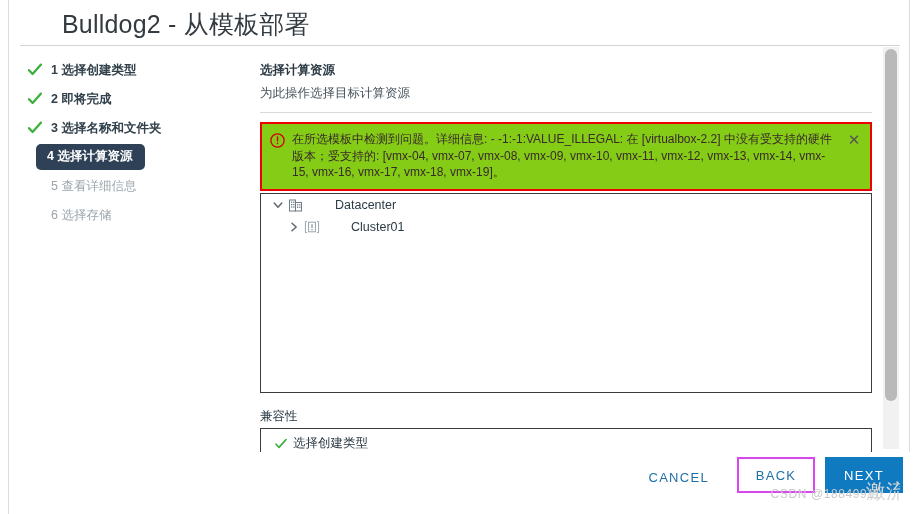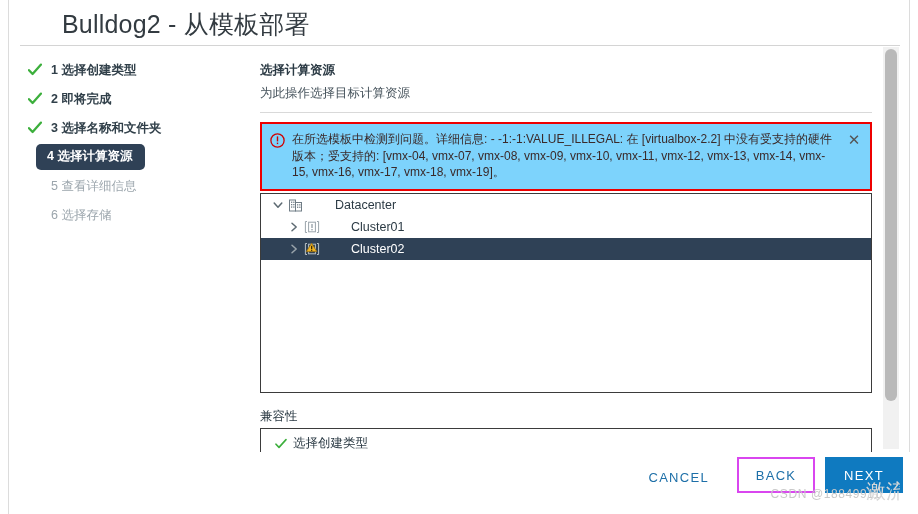--- a/index.html
+++ b/index.html
@@ -127,21 +127,21 @@
     height: 1px;
     background: #d9d9d9;
   }
   
   .error-banner {
     position: absolute;
     left: 251px;
     top: 122px;
     width: 612px;
     min-height: 60px;
-    background: #7dd3fc;
+    background: #84cc16;
     border: 2px solid #ee0000;
     box-sizing: border-box;
     display: flex;
     align-items: flex-start;
     padding: 7px 8px 8px 8px;
   }
   .error-icon {
     flex: 0 0 auto;
     width: 15px;
     height: 15px;
@@ -443,38 +443,20 @@
           <path d="M3 2.5 L1.4 2.5 L1.4 13.5 L3 13.5" stroke="#9aa4ab" stroke-width="1" fill="none"></path>
           <path d="M13 2.5 L14.6 2.5 L14.6 13.5 L13 13.5" stroke="#9aa4ab" stroke-width="1" fill="none"></path>
           <rect x="4.6" y="3.2" width="6.8" height="9.6" fill="none" stroke="#9aa4ab" stroke-width="1"></rect>
           <rect x="7.3" y="5" width="1.4" height="4" fill="#9aa4ab"></rect>
           <rect x="7.3" y="10" width="1.4" height="1.4" fill="#9aa4ab"></rect>
         </svg>
       </span>
       <span class="node-label">Cluster01</span>
     </div>
 
-    <div class="tree-row lvl2 selected">
-      <span class="twisty">
-        <svg width="12" height="12" viewBox="0 0 12 12">
-            <path d="M4 2.2 L8.2 6 L4 9.8" stroke="#9aa4ab" stroke-width="1.5" fill="none" stroke-linecap="round" stroke-linejoin="round"></path>
-          </svg>
-      </span>
-      <span class="node-icon">
-        <svg width="16" height="16" viewBox="0 0 16 16">
-          <path d="M3 2.5 L1.4 2.5 L1.4 13.5 L3 13.5" stroke="#b7c0c6" stroke-width="1" fill="none"></path>
-          <path d="M13 2.5 L14.6 2.5 L14.6 13.5 L13 13.5" stroke="#b7c0c6" stroke-width="1" fill="none"></path>
-          <rect x="4.6" y="3.2" width="6.8" height="9.6" fill="none" stroke="#b7c0c6" stroke-width="1"></rect>
-          <path d="M7.6 2.2 L12.8 10.6 L2.4 10.6 Z" fill="#f0b323" stroke="#9a7110" stroke-width="0.8"></path>
-          <rect x="7" y="4.8" width="1.3" height="3.2" fill="#3a2c05"></rect>
-          <rect x="7" y="8.7" width="1.3" height="1.2" fill="#3a2c05"></rect>
-        </svg>
-      </span>
-      <span class="node-label">Cluster02</span>
-    </div>
 
   </div>
 
   <div class="compat-head">兼容性</div>
   <div class="compat-box">
     <div class="compat-row">
       <span class="compat-check">
         <svg width="12" height="12" viewBox="0 0 12 12">
             <path d="M1 6.2 L4 9.4 L11 1.6" stroke="#3caf3c" stroke-width="1.6" fill="none" stroke-linecap="round" stroke-linejoin="round"></path>
           </svg>

